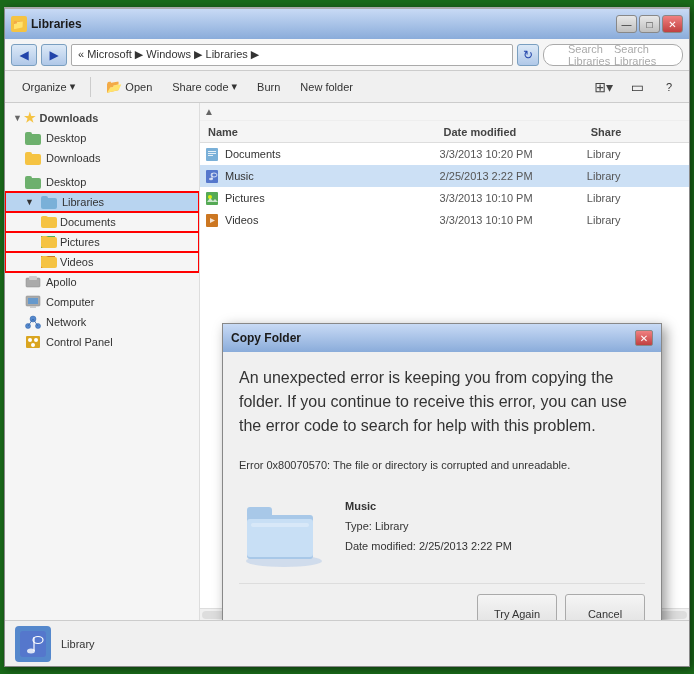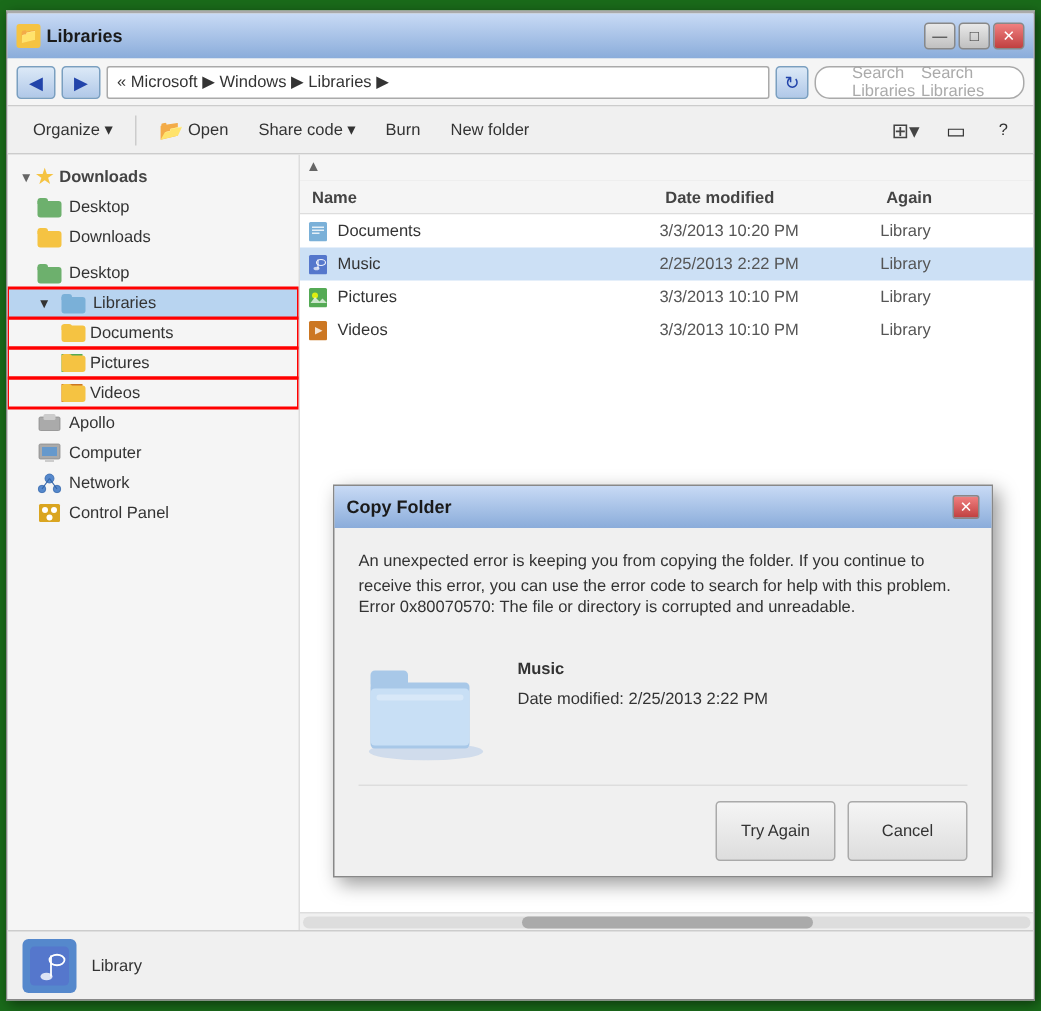--- a/index.html
+++ b/index.html
@@ -384,24 +384,24 @@
       align-items: center;
       justify-content: center;
       font-size: 10px;
       color: white;
       cursor: pointer;
     }
     .dialog-body {
       padding: 14px 16px 10px;
     }
     .dialog-message {
-      font-size: 11px;
+      font-size: 16px;
       color: #333;
       line-height: 1.5;
-      margin-bottom: 0;
+      margin-bottom: 21px;
     }
     .dialog-error {
       font-size: 11px;
       color: #333;
       margin-bottom: 16px;
     }
     .dialog-info-area {
       display: flex;
       align-items: flex-start;
       gap: 16px;
@@ -598,21 +598,21 @@
 
       <div class="main-panel">
 
         <div style="height:18px; background:#f5f5f5; border-bottom:1px solid #eee; display:flex; align-items:center; padding-left:4px;">
           <span style="font-size:10px; color:#666;">▲</span>
         </div>
 
         <div class="col-headers">
           <div class="col-header col-name">Name</div>
           <div class="col-header col-date">Date modified</div>
-          <div class="col-header col-type">Again</div>
+          <div class="col-header col-type">Share</div>
         </div>
 
         <div class="file-list">
 
           <div class="file-row">
             <div class="file-cell name">
               <svg width="16" height="14">
                 <rect x="2" y="1" width="12" height="13" rx="1" fill="#7ab0d8"></rect>
                 <rect x="4" y="4" width="8" height="1" fill="white" opacity="0.8"></rect>
                 <rect x="4" y="6" width="8" height="1" fill="white" opacity="0.8"></rect>
@@ -690,20 +690,21 @@
             <rect x="8" y="28" width="66" height="44" rx="3" fill="#a8c8e8"></rect>
 
             <rect x="8" y="20" width="25" height="12" rx="3" fill="#a8c8e8"></rect>
 
             <rect x="8" y="32" width="66" height="38" rx="3" fill="#c8dff5"></rect>
 
             <rect x="12" y="36" width="58" height="4" rx="2" fill="white" opacity="0.3"></rect>
           </svg>
           <div class="dialog-file-details">
             <div style="font-weight:bold;">Music</div>
+            <div>Type: Library</div>
             <div>Date modified: 2/25/2013 2:22 PM</div>
           </div>
         </div>
         <div class="dialog-buttons">
           <button class="dialog-btn">Try Again</button>
           <button class="dialog-btn">Cancel</button>
         </div>
       </div>
     </div>
 

